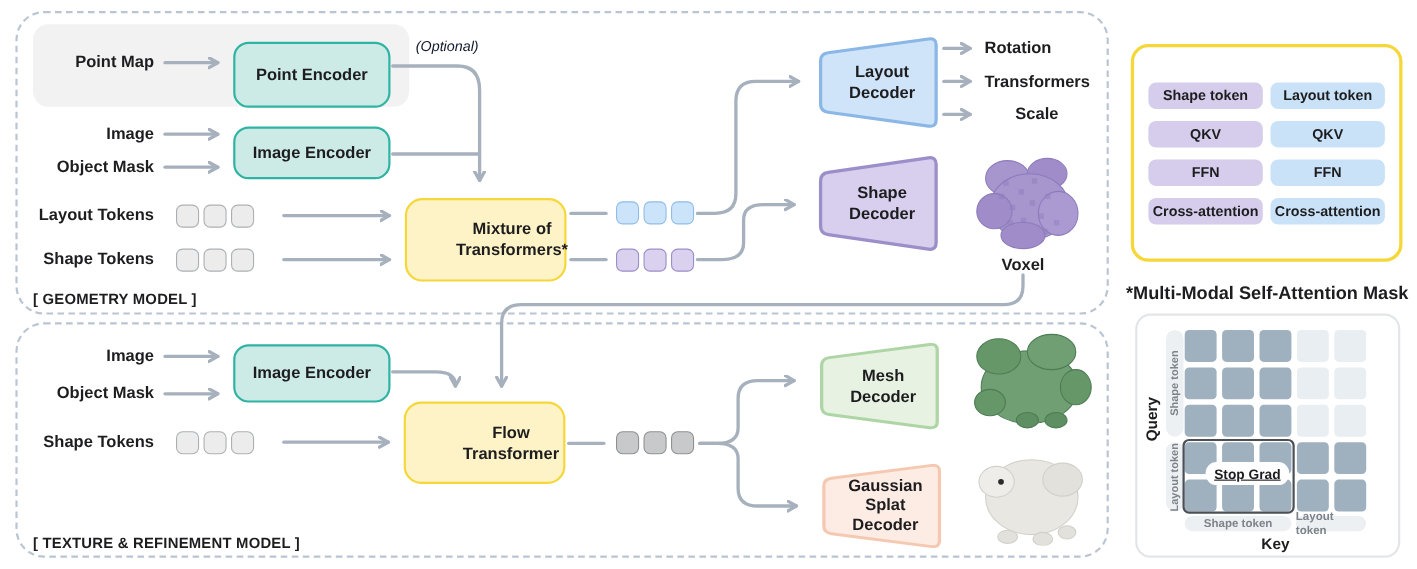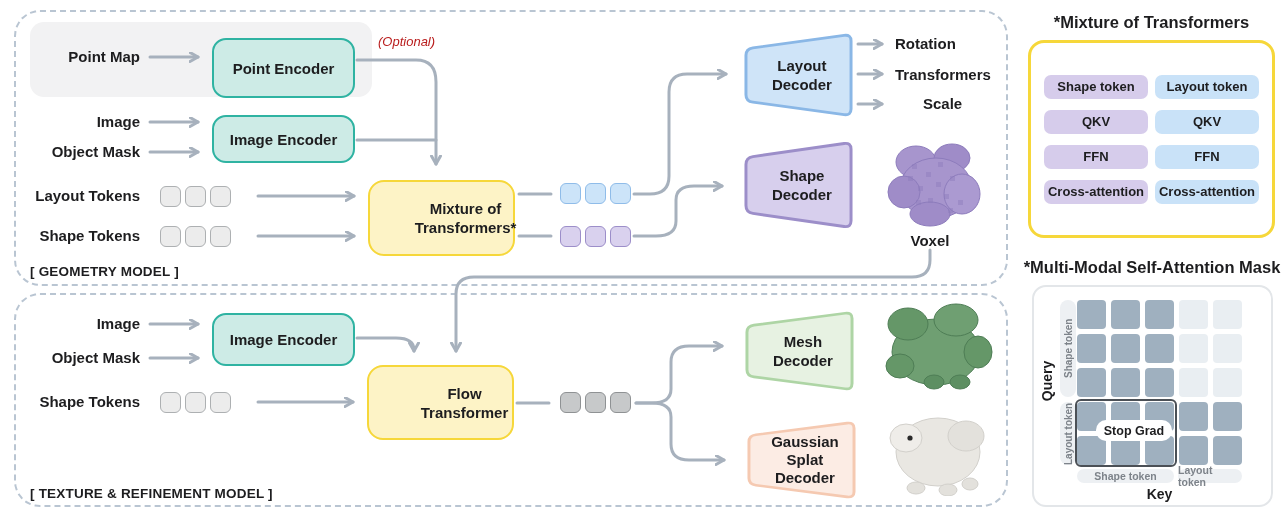--- a/index.html
+++ b/index.html
@@ -6,21 +6,21 @@
   .canvas { position:relative; width:1288px; height:517px; background:#ffffff;
             font-family:"Liberation Sans", sans-serif; color:#1d1d1f; overflow:hidden; }
   .abs { position:absolute; }
 
   
   .dashed-box { border:2px dashed #b9c5d2; border-radius:26px; box-sizing:border-box; background:transparent; }
   .sec-label { font-size:13.5px; font-weight:700; letter-spacing:.2px; }
 
   
   .row-label { width:120px; font-size:15px; font-weight:600; text-align:right; line-height:18px; }
-  .optional { font-style:italic; color:#b91c1c; font-size:13px; font-weight:400; }
+  .optional { font-style:italic; color:#0f172a; font-size:13px; font-weight:400; }
 
   
   .enc { background:var(--teal-fill,#cdebe6); border:2.5px solid var(--teal-border,#2fb3a2);
          border-radius:14px; display:flex; align-items:center; justify-content:center;
          font-size:15px; font-weight:600; box-sizing:border-box; }
   .yellow-box { background:var(--yellow-fill,#fdf3c6); border:2.5px solid var(--yellow-border,#f6d73a);
          border-radius:16px; display:flex; align-items:center; justify-content:center; box-sizing:border-box;padding-left:48px; }
   .block-label { white-space:pre-line; text-align:center; line-height:19px; font-size:15px; font-weight:600; }
   .pm-bg { background:#f2f2f3; border-radius:14px; }
 
@@ -235,21 +235,20 @@
       <ellipse cx="62" cy="54" rx="42" ry="34" fill="#e9e7e2"></ellipse>
       <ellipse cx="90" cy="38" rx="18" ry="15" fill="#e3e1dc"></ellipse>
       <ellipse cx="30" cy="40" rx="16" ry="14" fill="#efede9"></ellipse>
       <ellipse cx="40" cy="90" rx="9" ry="6" fill="#e3e1dc"></ellipse>
       <ellipse cx="72" cy="92" rx="9" ry="6" fill="#e3e1dc"></ellipse>
       <ellipse cx="94" cy="86" rx="8" ry="6" fill="#e3e1dc"></ellipse>
     </g>
     <circle cx="34" cy="40" r="2.6" fill="#2a2a2a"></circle>
   </svg>
 
-  <div class="abs panel-title" style="left:1028px; top:13px; width:247px;">*Mixture of Transformers</div>
 
   <div class="abs mot-panel" style="left:1028px; top:40px; width:247px; height:198px;">
     <div class="mot-row">
       <div class="pill purple">Shape token</div>
       <div class="pill blue">Layout token</div>
     </div>
     <div class="mot-row">
       <div class="pill purple">QKV</div>
       <div class="pill blue">QKV</div>
     </div>
@@ -292,21 +291,21 @@
         <div class="mask-cell dark"></div>
         <div class="mask-cell dark"></div>
         <div class="mask-cell dark"></div>
         <div class="mask-cell dark"></div>
         <div class="mask-cell dark"></div>
         <div class="mask-cell dark"></div>
         <div class="mask-cell dark"></div>
       </div>
 
     <div class="abs stopgrad-box" style="left:41px; top:112px; width:102px; height:68px;"></div>
-    <div class="abs stopgrad-pill" style="left:62px; top:133px; width:76px; height:21px;">Stop Grad</div>
+    <div class="abs stopgrad-pill" style="left:62px; top:133px; width:76px; height:21px;text-decoration:underline;">Stop Grad</div>
 
     <div class="abs hpill" style="left:43px; top:182px; width:97px; height:14px;">Shape token</div>
     <div class="abs hpill" style="left:144px; top:182px; width:64px; height:14px;">Layout token</div>
     <div class="abs key-label" style="left:43px; top:199px; width:165px;">Key</div>
   </div>
 
   <svg class="connector-layer" width="1288" height="517" viewBox="0 0 1288 517">
     <defs>
       <marker id="ah" markerUnits="userSpaceOnUse" markerWidth="16" markerHeight="16" refX="9" refY="5.5" orient="auto">
         <path class="ah-glyph" d="M1,1 L9,5.5 L1,10" stroke-width="3" stroke-linecap="round" stroke-linejoin="round"></path>

